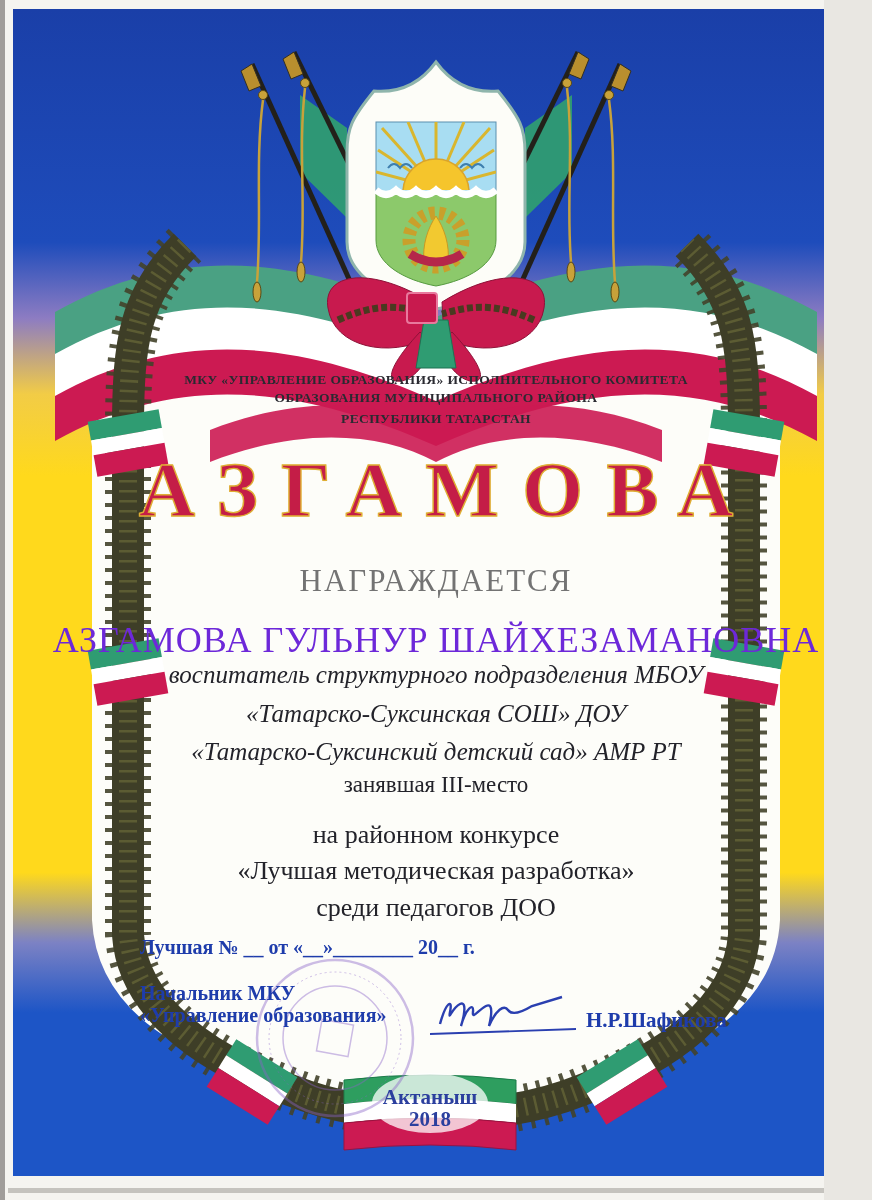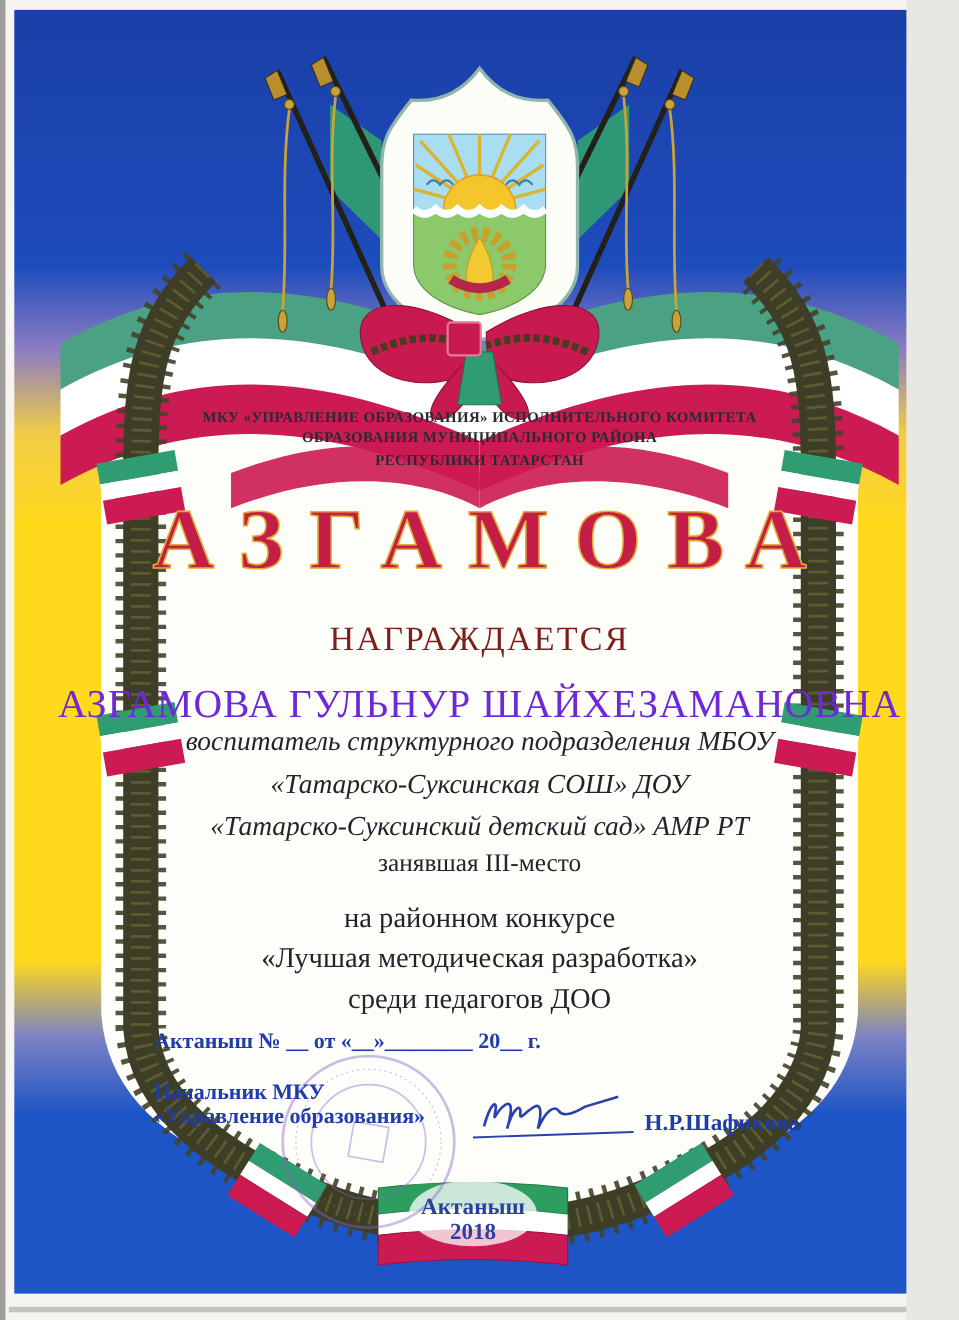--- a/index.html
+++ b/index.html
@@ -5,21 +5,21 @@
   html,body{margin:0;padding:0;background:#e9e7e2;}
   #page{position:relative;width:824px;height:1200px;background:#f5f4f0;overflow:hidden;
         font-family:"Liberation Serif",serif;}
   #art{position:absolute;left:0;top:0;width:872px;height:1200px;}
   .txt{position:absolute;left:436px;transform:translateX(-50%);white-space:nowrap;
        text-align:center;pointer-events:none;}
   .issuer{font-size:13.5px;letter-spacing:.4px;color:#2a2a31;font-weight:bold;}
   .title{font-size:78px;font-weight:bold;letter-spacing:.30em;padding-left:.30em;
          color:#c41d47;-webkit-text-stroke:1.4px #dfae34;
          text-shadow:0 0 1px #dfae34;}
-  .awarded{font-size:31px;letter-spacing:2px;color:#7f1d1d;}
+  .awarded{font-size:31px;letter-spacing:2px;color:#737373;}
   .name{font-size:36px;letter-spacing:1px;color:#6d28d9;}
   .role{font-size:25px;font-style:italic;color:#23232a;}
   .place3{font-size:23px;color:#23232a;}
   .contest{font-size:26px;color:#23232a;}
   .blueline{position:absolute;white-space:nowrap;font-size:20px;font-weight:bold;
             color:#1e3cab;pointer-events:none;}
   .bannertxt{font-size:21px;font-weight:bold;color:#2b3f9e;}
 </style>
 </head>
 <body>
@@ -173,21 +173,21 @@
 <div class="txt role" style="top:661px">воспитатель структурного подразделения МБОУ</div>
 <div class="txt role" style="top:700px">«Татарско-Суксинская СОШ» ДОУ</div>
 <div class="txt role" style="top:738px">«Татарско-Суксинский детский сад» АМР РТ</div>
 
 <div class="txt place3" style="top:772px">занявшая III-место</div>
 
 <div class="txt contest" style="top:820px">на районном конкурсе</div>
 <div class="txt contest" style="top:856px">«Лучшая методическая разработка»</div>
 <div class="txt contest" style="top:893px">среди педагогов ДОО</div>
 
-<div class="blueline" style="left:140px;top:936px">Актаныш № __ от «__»________ 20__ г.</div>
+<div class="blueline" style="left:140px;top:936px">Лучшая № __ от «__»________ 20__ г.</div>
 <div class="blueline" style="left:140px;top:982px">Начальник МКУ</div>
 <div class="blueline" style="left:140px;top:1004px">«Управление образования»</div>
 <div class="blueline" style="left:586px;top:1008px;font-size:21px">Н.Р.Шафикова</div>
 
 <div class="txt bannertxt" style="left:430px;top:1085px">Актаныш</div>
 <div class="txt bannertxt" style="left:430px;top:1107px">2018</div>
 
 </div>
 
 </body></html>

